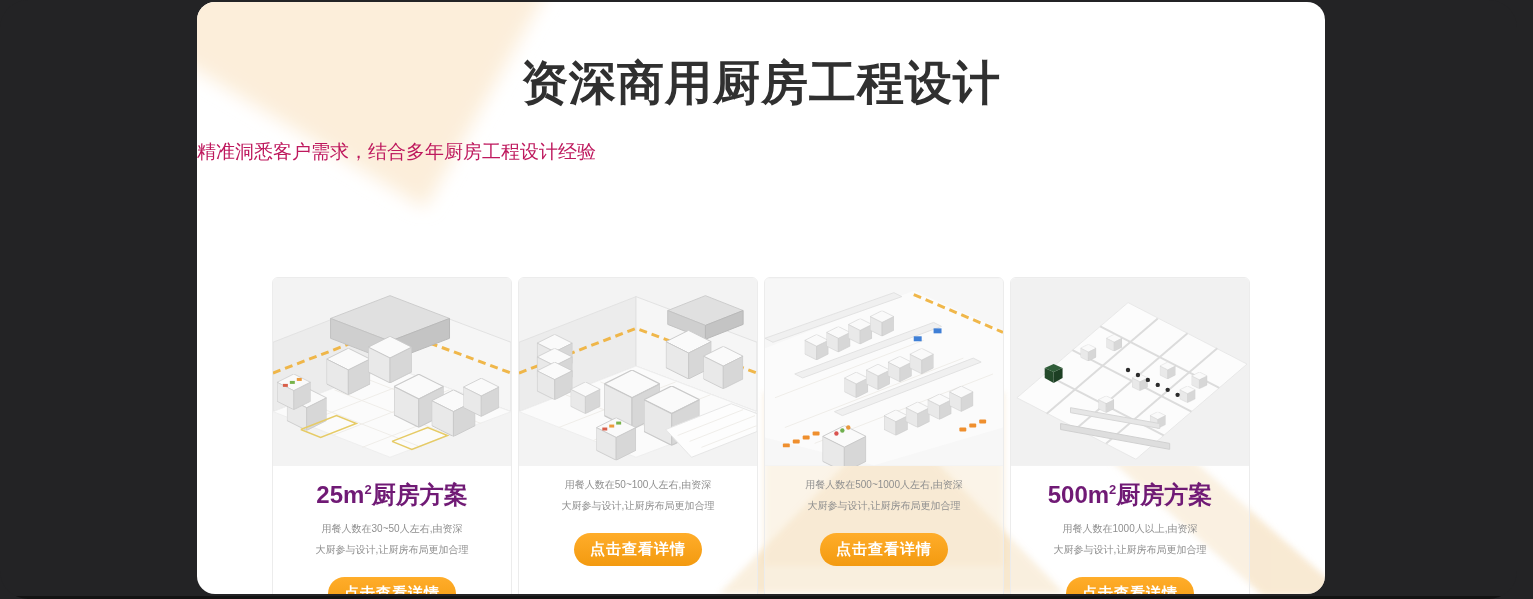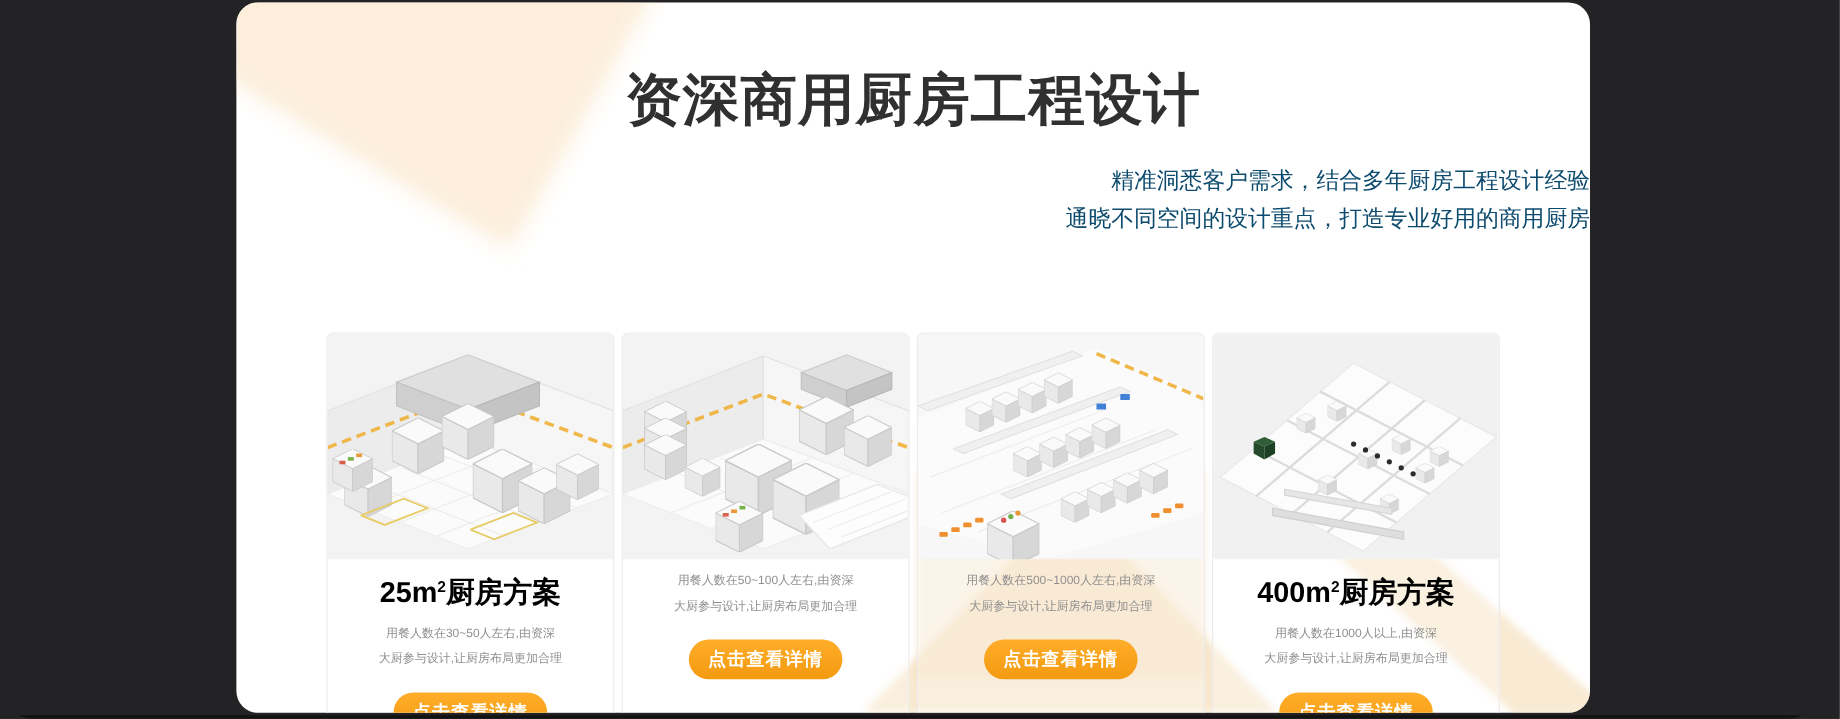--- a/index.html
+++ b/index.html
@@ -2,27 +2,27 @@
 <html><head>
 <meta charset="utf-8">
 <style>
   html,body{margin:0;padding:0;background:#232325;font-family:"Liberation Sans","DejaVu Sans",sans-serif;}
   .stage{position:relative;width:1517px;height:599px;background:#232325;overflow:hidden;border-radius:28px;}
   .bottom-bar{position:absolute;left:0;bottom:0;width:100%;height:3px;background:#131313;}
   .panel{position:absolute;left:197px;top:2px;width:1128px;height:592px;background:#ffffff;border-radius:18px;overflow:hidden;}
   .deco{position:absolute;left:0;top:0;width:1128px;height:592px;z-index:0;pointer-events:none;}
   .panel-content{position:relative;z-index:1;width:100%;height:100%;}
   .page-title{margin:54px 0 0;text-align:center;font-size:47px;line-height:1.15;font-weight:800;color:#303030;letter-spacing:1px;}
-  .page-sub{margin:0;text-align:right;font-size:19px;line-height:31px;color:#0c4a6e;}
+  .page-sub{margin:0;text-align:left;font-size:19px;line-height:31px;color:#be185d;}
   .page-sub.first{margin-top:26px;}
   .cards{position:absolute;left:75px;top:221px;display:flex;gap:6px;}
   .card{box-sizing:border-box;width:240px;height:340px;border:1px solid #ececec;border-radius:6px;background:rgba(255,255,255,0.32);text-align:center;overflow:hidden;position:relative;}
   .art{width:238px;height:188px;background:#f3f3f3;}
   .art svg{display:block;width:238px;height:188px;}
-  .ctitle{margin:15px 0 0;font-size:24px;font-weight:700;color:#000000;line-height:1.2;}
+  .ctitle{margin:15px 0 0;font-size:24px;font-weight:700;color:#701a75;line-height:1.2;}
   .ctitle .sup{font-size:13px;}
   .desc{margin:8px 6px 0;font-size:10px;line-height:21px;color:#8f8f8f;}
   .cta{display:inline-block;margin-top:17px;width:128px;height:33px;border:none;border-radius:17px;
        background:linear-gradient(180deg,#ffad2a 0%,#f39a10 100%);color:#ffffff;font-size:15px;font-weight:700;
        letter-spacing:1px;cursor:pointer;font-family:inherit;}
   
   .ft{fill:#fafafa;stroke:#c9c9c9;stroke-width:.6;}
   .fl{fill:#e9e9e9;stroke:#c9c9c9;stroke-width:.6;}
   .fr{fill:#d7d7d7;stroke:#c9c9c9;stroke-width:.6;}
   .wall{stroke:#e2e2e2;stroke-width:1;}
@@ -57,21 +57,20 @@
       </defs>
       <polygon points="-40,-40 366,-40 228,206 -40,44" fill="#fceeda" filter="url(#b9)"></polygon>
       <rect x="567" y="390" width="240" height="174" fill="#f6e2c2" opacity="0.55" filter="url(#b3)"></rect>
       <polygon points="695,414 868,592 522,592" fill="#f2d6a9" opacity="0.55" filter="url(#b3)"></polygon>
       <polygon points="826,380 908,380 1150,594 1066,594" fill="#f4dcb6" opacity="0.6" filter="url(#b3)"></polygon>
     </svg>
 
     <div class="panel-content">
       <h1 class="page-title">资深商用厨房工程设计</h1>
       <p class="page-sub first">精准洞悉客户需求，结合多年厨房工程设计经验</p>
-      <p class="page-sub">通晓不同空间的设计重点，打造专业好用的商用厨房</p>
 
       <div class="cards">
 
         <article class="card">
           <div class="art">
             <svg viewBox="0 0 240 188">
               <rect width="240" height="188" fill="#f3f3f3"></rect>
               <polygon class="wall" points="0,64 118,18 118,88 0,134" fill="#ececec"></polygon>
               <polygon class="wall" points="118,18 240,64 240,134 118,88" fill="#f6f6f6"></polygon>
               <polygon points="0,134 118,88 240,134 118,180" fill="#fbfbfb" stroke="#eeeeee"></polygon>
@@ -205,21 +204,21 @@
                   <circle cx="128" cy="97" r="2.2"></circle>
                   <circle cx="138" cy="102" r="2.2"></circle>
                 <circle cx="148" cy="107" r="2.2"></circle>
                   <circle cx="158" cy="112" r="2.2"></circle>
                   <circle cx="168" cy="117" r="2.2"></circle>
               </g>
               <polygon points="50,146 160,166 160,172 50,152" fill="#dedede" stroke="#cfcfcf"></polygon>
               <polygon points="60,130 150,146 150,151 60,135" fill="#e6e6e6" stroke="#d6d6d6"></polygon>
             </svg>
           </div>
-          <h3 class="ctitle"><span>400m</span><sup class="sup">2</sup><span>厨房方案</span></h3>
+          <h3 class="ctitle"><span>500m</span><sup class="sup">2</sup><span>厨房方案</span></h3>
           <p class="desc"><span>用餐人数在1000人以上,由资深</span><br><span>大厨参与设计,让厨房布局更加合理</span></p>
           <button class="cta">点击查看详情</button>
         </article>
 
       </div>
     </div>
   </section>
   <div class="bottom-bar"></div>
 </div>
 

